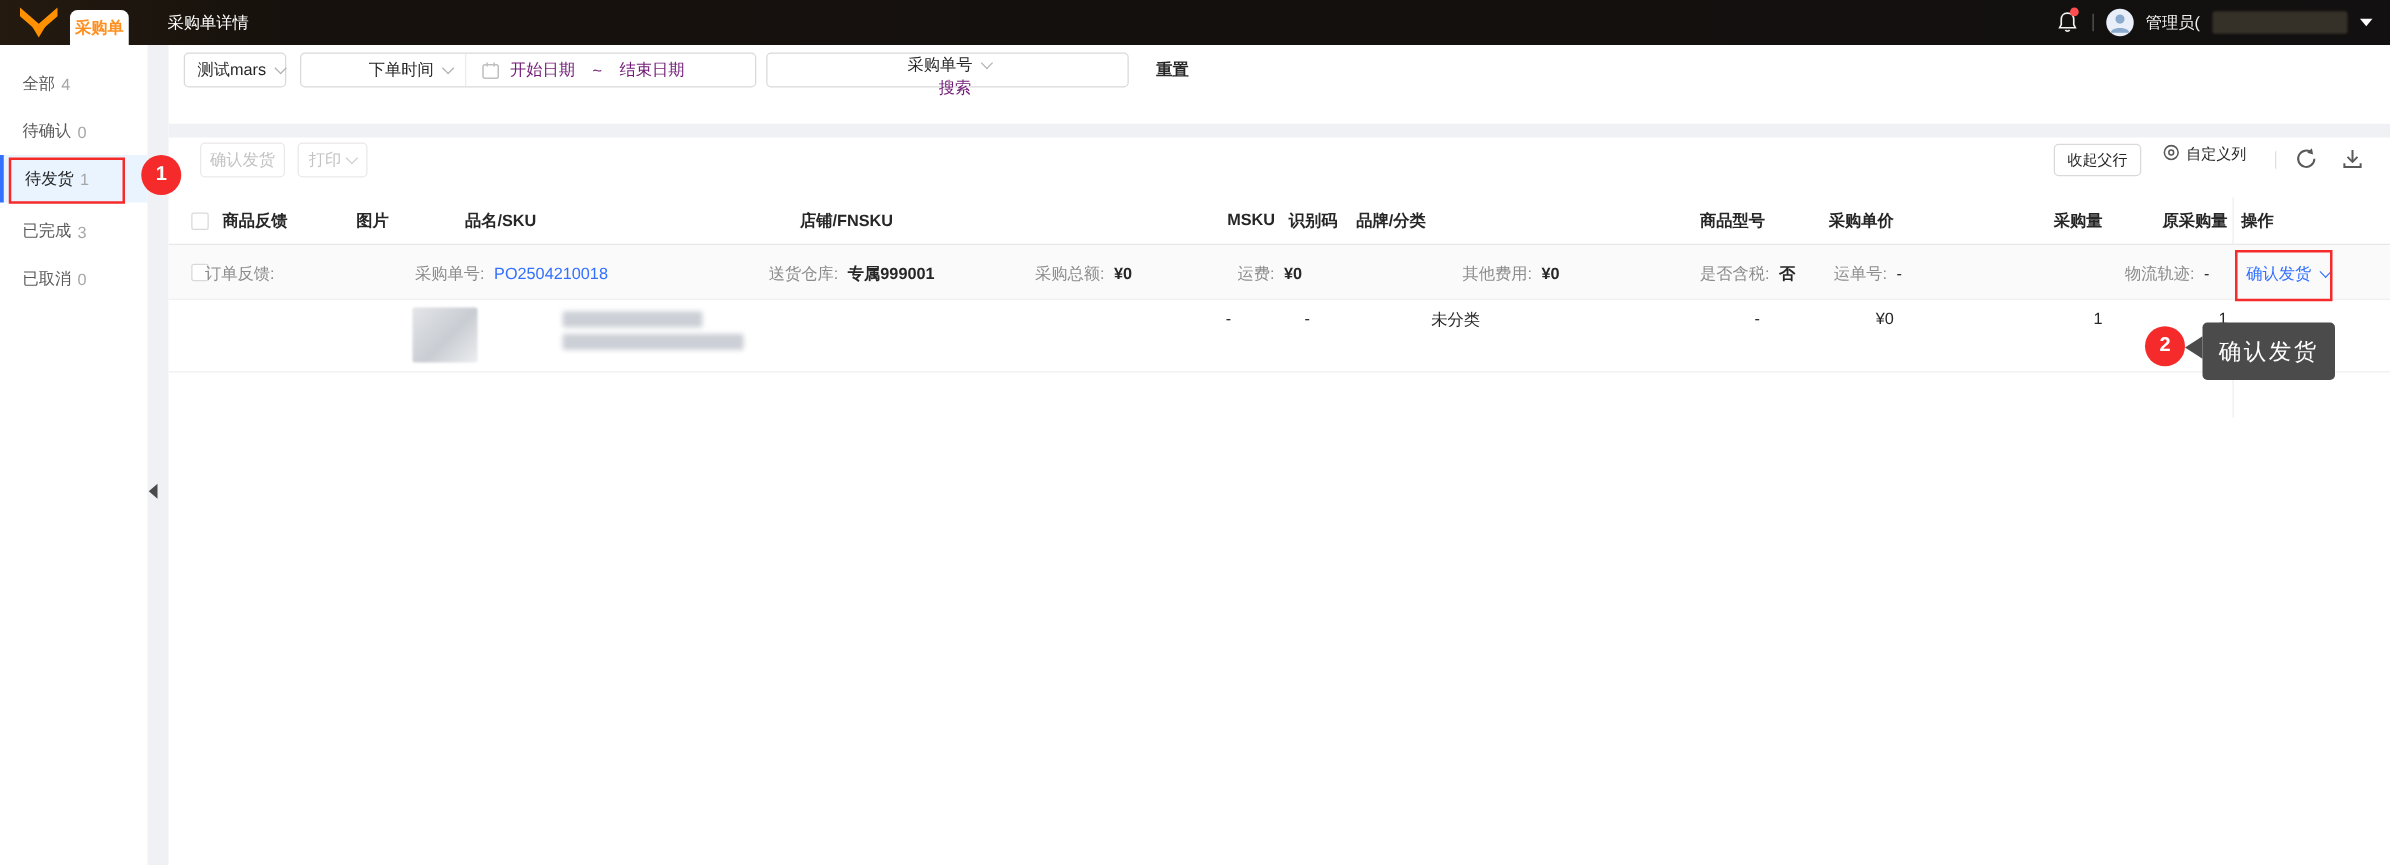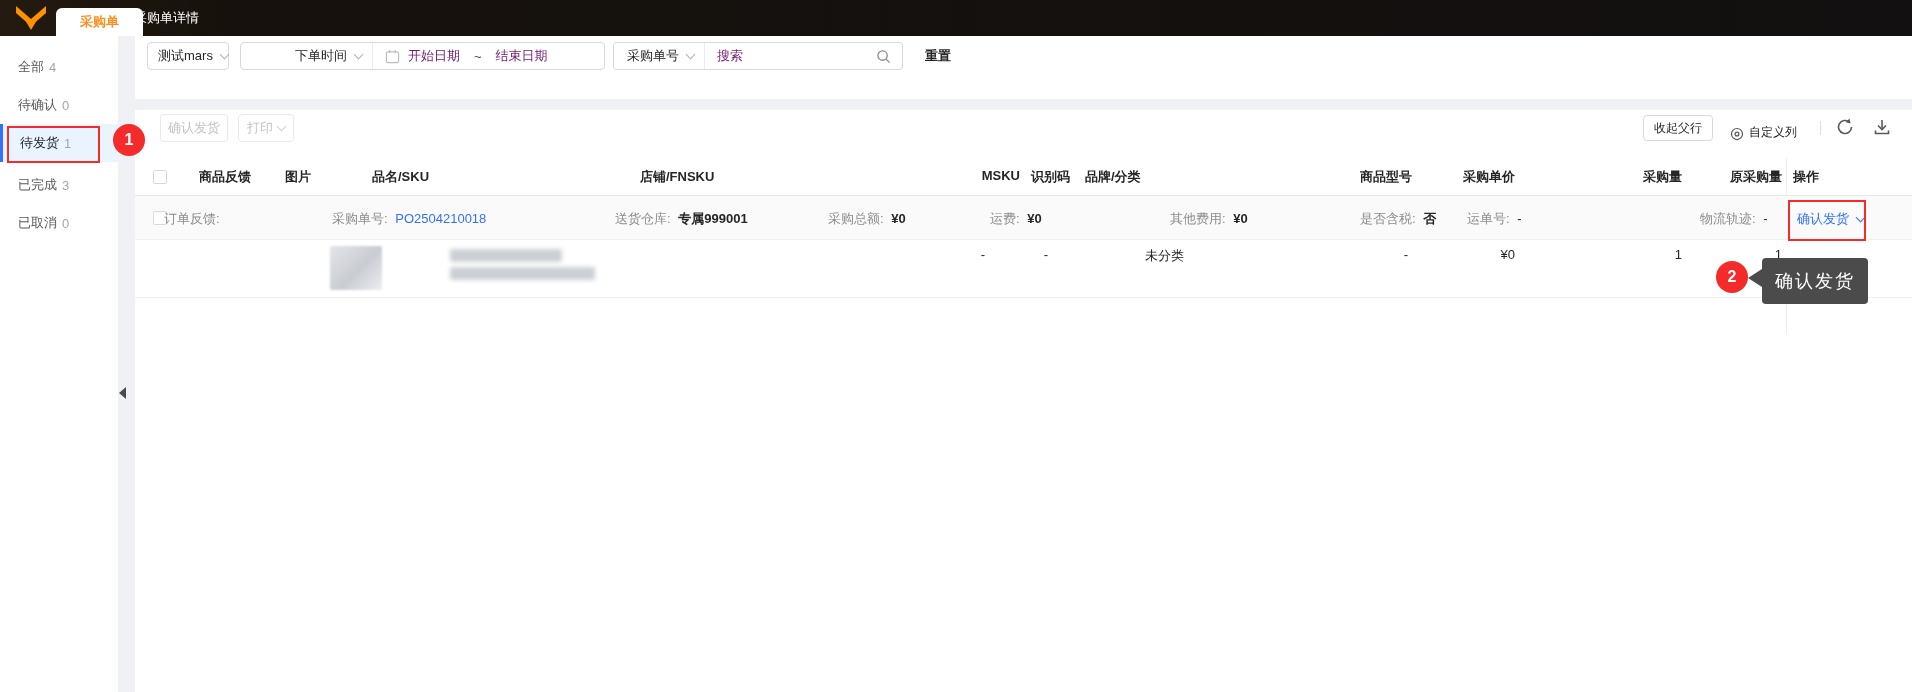--- a/index.html
+++ b/index.html
@@ -4,21 +4,21 @@
 <style>
   * { margin:0; padding:0; box-sizing:border-box; }
   html,body { width:1912px; height:692px; overflow:hidden; background:#fff;
     font-family:"Liberation Sans","DejaVu Sans",sans-serif; font-size:13px; color:#262626; }
   .abs { position:absolute; }
   #app { position:relative; width:1912px; height:692px; background:#fff; }
 
   
   #topbar { position:absolute; left:0; top:0; width:1912px; height:36px;
     background:linear-gradient(90deg,#241a10 0%, #16110c 12%, #121010 100%); }
-  .tab-active { position:absolute; left:56px; top:8px; height:28px; padding:0 24px;
+  .tab-active { position:absolute; left:56px; top:8px; height:28px; padding:0 4px;
     background:#fff; border-radius:6px 6px 0 0; color:#ff8f1f; font-weight:bold;
     display:flex; align-items:center; }
   .tab-plain { position:absolute; left:120px; top:0; height:36px; padding:0 14px;
     color:#fff; display:flex; align-items:center; }
   .topbar-right { position:absolute; right:14px; top:0; height:36px; display:flex; align-items:center; gap:10px; }
   .bell-wrap { position:relative; width:20px; height:20px; }
   .bell-dot { position:absolute; right:1px; top:-2px; width:7px; height:7px; border-radius:50%; background:#ff4d4f; }
   .tb-divider { width:1px; height:14px; background:#5a5a5a; }
   .avatar { width:22px; height:22px; border-radius:50%; background:#e9eff8; display:flex; align-items:center; justify-content:center; overflow:hidden; }
   .admin-label { color:#f2f2f2; }
@@ -48,21 +48,21 @@
   .chev.blue { border-color:#3370ff; }
   .fbox .seg-div { width:1px; height:26px; background:#ececec; margin:0 0; }
   .ph { color:#701a75; }
   .reset-btn { position:absolute; left:790px; top:6px; height:28px; display:flex; align-items:center; font-weight:bold; cursor:pointer; }
 
   
   .btn-disabled { position:absolute; top:78px; height:28px; border:1px solid #e9e9e9; border-radius:4px;
     background:#fff; color:#c3c3c3; display:flex; align-items:center; justify-content:center; }
   .btn-right { position:absolute; top:79px; height:26px; border:1px solid #d9d9d9; border-radius:4px;
     background:#fff; display:flex; align-items:center; padding:0 10px; font-size:12px; cursor:pointer; }
-  .tool-plain { position:absolute; top:79px; height:26px; display:flex; align-items:flex-end; gap:5px; font-size:12px; cursor:pointer; }
+  .tool-plain { position:absolute; top:79px; height:26px; display:flex; align-items:flex-start; gap:5px; font-size:12px; cursor:pointer; }
   .tool-div { position:absolute; left:1685px; top:85px; width:1px; height:14px; background:#e0e0e0; }
   .icon-btn { position:absolute; top:81px; width:20px; height:20px; cursor:pointer; }
 
   
   .thead { position:absolute; left:0; top:122px; width:1777px; height:38px; border-bottom:1px solid #e8e8e8; background:#fff; }
   .th { position:absolute; top:10px; font-weight:bold; color:#262626; white-space:nowrap; }
   .checkbox { position:absolute; width:14px; height:14px; border:1px solid #d9d9d9; border-radius:2px; background:#fff; cursor:pointer; }
   .fixedcol-line { position:absolute; left:1651px; top:122px; width:1px; height:176px; background:#ededed; }
 
   .grow { position:absolute; left:0; top:160px; width:1777px; height:44px; background:#fafafa; border-bottom:1px solid #f0f0f0; }
@@ -97,20 +97,39 @@
   <div id="topbar">
     <svg class="abs" style="left:13px;top:4px;" width="36" height="28" viewBox="0 0 36 28">
       <polygon points="3,2 18,15 33,2 33,9 18,22 3,9" fill="#ff9000"></polygon>
       <polygon points="12,16 18,26 24,16 18,19" fill="#ff9000"></polygon>
     </svg>
     <div class="tab-active">
       <span>采购单</span>
     </div>
     <div class="tab-plain">
       <span>采购单详情</span>
+    </div>
+    <div class="topbar-right">
+      <div class="bell-wrap">
+        <svg width="20" height="20" viewBox="0 0 24 24">
+          <path d="M12 3 C8 3 6 6 6 9 L6 14 L4.5 17 L19.5 17 L18 14 L18 9 C18 6 16 3 12 3 Z" fill="none" stroke="#f2f2f2" stroke-width="1.6"></path>
+          <path d="M10 19 a2.2 2.2 0 0 0 4 0" fill="none" stroke="#f2f2f2" stroke-width="1.6"></path>
+        </svg>
+        <span class="bell-dot"></span>
+      </div>
+      <div class="tb-divider"></div>
+      <div class="avatar">
+        <svg width="22" height="22" viewBox="0 0 24 24">
+          <circle cx="12" cy="9" r="4" fill="#8aabce"></circle>
+          <path d="M4 21 C4 15.5 20 15.5 20 21 Z" fill="#8aabce"></path>
+        </svg>
+      </div>
+      <span class="admin-label">管理员(</span>
+      <div class="tb-redact"></div>
+      <div class="caret-down"></div>
     </div>
   </div>
 
   <div id="sidebar">
     <div class="side-item" style="top:12px;">
       <span class="lbl">全部</span>
       <span class="cnt">4</span>
     </div>
     <div class="side-item" style="top:50px;">
       <span class="lbl">待确认</span>
@@ -148,21 +167,21 @@
       <svg style="margin:0 8px 0 12px;" width="15" height="15" viewBox="0 0 16 16">
         <rect x="1.5" y="3" width="13" height="11.5" rx="1.5" fill="none" stroke="#bfbfbf" stroke-width="1.3"></rect>
         <line x1="5" y1="1" x2="5" y2="4.5" stroke="#bfbfbf" stroke-width="1.3"></line>
         <line x1="11" y1="1" x2="11" y2="4.5" stroke="#bfbfbf" stroke-width="1.3"></line>
       </svg>
       <span class="ph">开始日期</span>
       <span class="ph" style="margin:0 14px;">~</span>
       <span class="ph">结束日期</span>
     </div>
 
-    <div class="fbox" style="left:478px;width:290px;">
+    <div class="fbox" style="left:478px;width:290px;flex-direction:column;">
       <div style="display:flex;align-items:center;padding:0 10px 0 13px;cursor:pointer;">
         <span>采购单号</span>
         <span class="chev"></span>
       </div>
       <div class="seg-div"></div>
       <span class="ph" style="margin-left:12px;flex:1;">搜索</span>
       <svg style="margin-right:11px;" width="15" height="15" viewBox="0 0 16 16">
         <circle cx="7" cy="7" r="5" fill="none" stroke="#8c8c8c" stroke-width="1.4"></circle>
         <line x1="10.8" y1="10.8" x2="14.5" y2="14.5" stroke="#8c8c8c" stroke-width="1.4"></line>
       </svg>
@@ -198,21 +217,21 @@
       <polygon points="14.5,1.5 15.5,6.5 10.8,5.2" fill="#595959"></polygon>
     </svg>
     <svg class="icon-btn" style="left:1737px;" viewBox="0 0 20 20">
       <line x1="10" y1="3" x2="10" y2="12" stroke="#595959" stroke-width="1.6"></line>
       <polyline points="6,8.5 10,12.5 14,8.5" fill="none" stroke="#595959" stroke-width="1.6"></polyline>
       <path d="M3.5 13.5 L3.5 16.5 L16.5 16.5 L16.5 13.5" fill="none" stroke="#595959" stroke-width="1.6"></path>
     </svg>
 
     <div class="thead">
       <span class="checkbox" style="left:18px;top:12px;"></span>
-      <span class="th" style="left:43px;margin-left:21px;">商品反馈</span>
+      <span class="th" style="left:43px;">商品反馈</span>
       <span class="th" style="left:150px;">图片</span>
       <span class="th" style="left:237px;">品名/SKU</span>
       <span class="th" style="left:505px;">店铺/FNSKU</span>
       <span class="th r" style="left:815px;width:70px;">MSKU</span>
       <span class="th r" style="left:875px;width:60px;">识别码</span>
       <span class="th" style="left:950px;">品牌/分类</span>
       <span class="th r" style="left:1195px;width:82px;">商品型号</span>
       <span class="th r" style="left:1298px;width:82px;">采购单价</span>
       <span class="th r" style="left:1477px;width:70px;">采购量</span>
       <span class="th r" style="left:1565px;width:82px;">原采购量</span>

